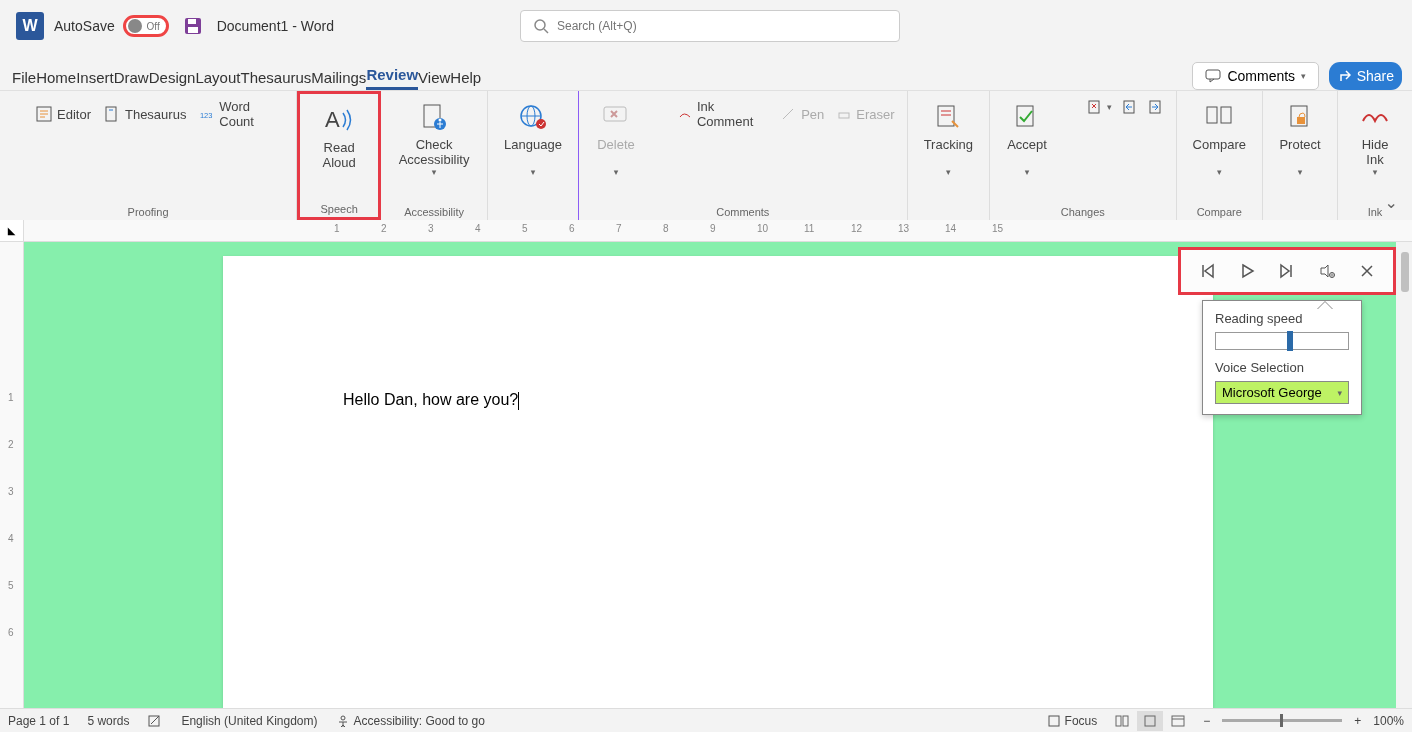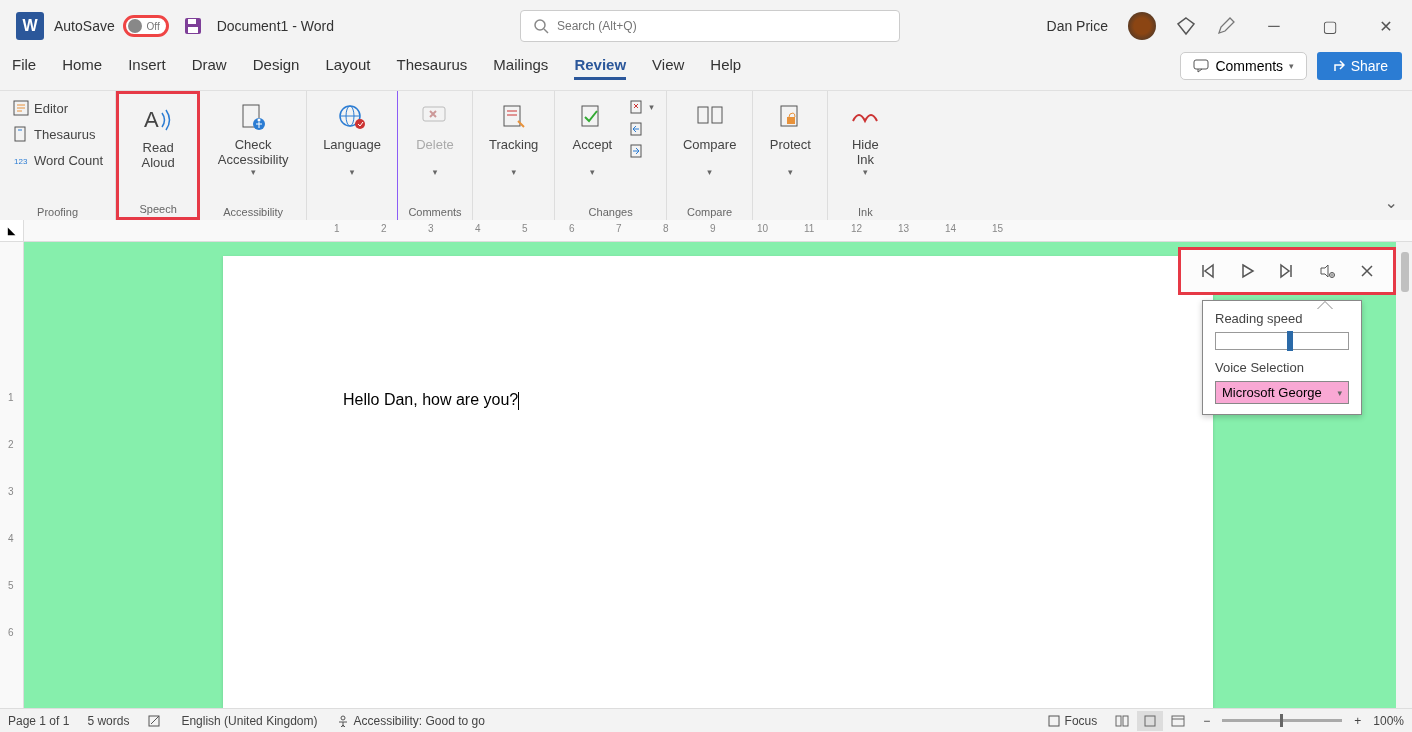--- a/index.html
+++ b/index.html
@@ -15,33 +15,33 @@
 .save-icon { width: 24px; height: 24px; margin: 0 12px; display: flex; align-items: center; justify-content: center; }
 .doc-title { font-size: 14px; color: #333; }
 .search-box { width: 380px; height: 32px; border: 1px solid #ccc; border-radius: 4px; background: #fff; display: flex; align-items: center; padding: 0 12px; margin: 0 auto; position: absolute; left: 520px; }
 .search-box input { border: none; outline: none; font-size: 12px; margin-left: 8px; flex: 1; }
 .user-area { position: absolute; right: 8px; display: flex; align-items: center; gap: 20px; }
 .user-name { font-size: 14px; color: #333; }
 .avatar { width: 28px; height: 28px; border-radius: 50%; background: radial-gradient(circle, #8b4513 40%, #333 100%); }
 .win-btn { width: 36px; height: 36px; display: flex; align-items: center; justify-content: center; color: #555; }
 
 
-.tabs { display: flex; align-items: flex-start; padding: 0 12px; height: 38px; gap: 26px; background: #f3f3f3; position: relative; }
+.tabs { display: flex; align-items: flex-end; padding: 0 12px; height: 38px; background: #f3f3f3; position: relative; }
 .tab { font-size: 15px; color: #333; cursor: pointer; padding: 4px 0; }
 .tab.active { color: #2b579a; border-bottom: 3px solid #2b579a; font-weight: 600; }
 .tabs-right { position: absolute; right: 10px; display: flex; gap: 10px; align-items: center; }
 .comments-btn { border: 1px solid #ccc; padding: 5px 12px; border-radius: 5px; font-size: 14px; display: flex; align-items: center; gap: 6px; background: #fff; }
-.share-btn { background: #2b7cd3; color: white; padding: 6px 14px; border-radius: 3px; font-size: 14px; display: flex; align-items: center; gap: 6px; }
+.share-btn { background: #2b7cd3; color: white; padding: 6px 8px; border-radius: 11px; font-size: 14px; display: flex; align-items: center; gap: 6px; }
 
 
 .ribbon { height: 130px; background: #f3f3f3; border-top: 1px solid #e0e0e0; display: flex; position: relative; }
 .ribbon-group { border-right: 1px solid #ddd; padding: 6px 8px 2px; display: flex; flex-direction: column; justify-content: space-between; }
 .group-label { text-align: center; font-size: 11px; color: #666; padding-top: 2px; }
 .group-content { display: flex; flex: 1; align-items: flex-start; }
-.vcol { display: flex; flex-direction: column; gap: 4px; }
+.vcol { display: flex; flex-direction: row; gap: 4px; margin-left: 23px; }
 .ritem { display: flex; align-items: center; gap: 4px; font-size: 13px; color: #444; padding: 2px 4px; }
 .ritem.disabled { color: #aaa; }
 .rbtn-lg { display: flex; flex-direction: column; align-items: center; text-align: center; font-size: 13px; color: #444; padding: 4px 8px; min-width: 58px; }
 .rbtn-lg .icon { width: 36px; height: 32px; margin-bottom: 4px; display: flex; align-items: center; justify-content: center; }
 .rbtn-lg.disabled { color: #aaa; }
 .highlight-box { border: 3px solid #e63946; }
 .chevron { font-size: 9px; color: #666; }
 .ribbon-collapse { position: absolute; right: 14px; bottom: 8px; color: #666; }
 
 
@@ -64,21 +64,21 @@
 
 .read-aloud-panel { position: absolute; right: 16px; top: 247px; width: 218px; border: 3px solid #e63946; background: #fcfcfc; display: flex; align-items: center; justify-content: space-around; padding: 10px 6px; z-index: 10; }
 .ra-btn { width: 22px; height: 22px; display: flex; align-items: center; justify-content: center; color: #555; }
 
 .settings-popup { position: absolute; right: 50px; top: 300px; width: 160px; background: #fff; border: 1px solid #888; box-shadow: 0 2px 6px rgba(0,0,0,0.2); padding: 10px 12px; z-index: 11; }
 .settings-popup::before { content: ''; position: absolute; top: -8px; right: 28px; border: 8px solid transparent; border-bottom-color: #888; }
 .settings-popup::after { content: ''; position: absolute; top: -6px; right: 29px; border: 7px solid transparent; border-bottom-color: #fff; }
 .sp-label { font-size: 13px; color: #444; margin-bottom: 6px; }
 .slider { width: 100%; height: 18px; border: 1px solid #999; background: #fff; position: relative; margin-bottom: 10px; }
 .slider-thumb { position: absolute; left: 54%; top: -2px; width: 6px; height: 20px; background: #2b6aa8; }
-.voice-select { width: 100%; border: 1px solid #888; padding: 3px 6px; font-size: 13px; display: flex; justify-content: space-between; align-items: center; background: #f9a8d4; }
+.voice-select { width: 100%; border: 1px solid #888; padding: 3px 6px; font-size: 13px; display: flex; justify-content: space-between; align-items: center; background: #bef264; }
 
 
 .status-bar { position: absolute; bottom: 0; left: 0; right: 0; height: 24px; background: #f3f3f3; border-top: 1px solid #ddd; display: flex; align-items: center; padding: 0 8px; font-size: 12px; color: #444; gap: 18px; }
 .status-bar .right { margin-left: auto; display: flex; align-items: center; gap: 12px; }
 .zoom-slider { width: 120px; height: 3px; background: #aaa; position: relative; }
 .zoom-slider-thumb { position: absolute; left: 48%; top: -5px; width: 3px; height: 13px; background: #666; }
 .view-btns { display: flex; gap: 2px; }
 .view-btn { width: 26px; height: 20px; border: 1px solid transparent; display: flex; align-items: center; justify-content: center; }
 .view-btn.active { background: #ddd; }
 
@@ -100,37 +100,20 @@
         <rect x="5" y="11" width="10" height="6" fill="#fff"></rect>
       </svg>
   </div>
   <span class="doc-title">Document1  -  Word</span>
   <div class="search-box">
     <svg width="16" height="16" viewBox="0 0 16 16">
         <circle cx="7" cy="7" r="5" fill="none" stroke="#888" stroke-width="1.5"></circle>
         <line x1="11" y1="11" x2="15" y2="15" stroke="#888" stroke-width="1.5"></line>
       </svg>
     <input type="text" placeholder="Search (Alt+Q)" style="">
-  </div>
-  <div class="user-area">
-    <span class="user-name">Dan Price</span>
-    <div class="avatar"></div>
-    <div>
-        <svg width="20" height="20" viewBox="0 0 20 20">
-          <path d="M10 2 L18 8 L10 18 L2 8 Z" fill="none" stroke="#555" stroke-width="1.5"></path>
-        </svg>
-      </div>
-    <div>
-        <svg width="20" height="20" viewBox="0 0 20 20">
-          <path d="M3 17 L5 11 L14 2 L18 6 L9 15 Z" fill="none" stroke="#777" stroke-width="1.3"></path>
-        </svg>
-      </div>
-    <div class="win-btn">─</div>
-    <div class="win-btn">▢</div>
-    <div class="win-btn">✕</div>
   </div>
 </div>
 
 <div class="tabs">
   <span class="tab">File</span>
   <span class="tab">Home</span>
   <span class="tab">Insert</span>
   <span class="tab">Draw</span>
   <span class="tab">Design</span>
   <span class="tab">Layout</span>
@@ -245,20 +228,40 @@
       <div class="rbtn-lg disabled">
         <div class="icon">
             <svg width="32" height="28" viewBox="0 0 32 28">
               <rect x="4" y="4" width="22" height="14" rx="2" fill="none" stroke="#bbb"></rect>
               <path d="M11 8 L17 14 M17 8 L11 14" stroke="#c99" stroke-width="2"></path>
             </svg>
           </div>
         <span>Delete</span>
           <br>
           <span class="chevron">▾</span>
+      </div>
+      <div class="vcol">
+        <div class="ritem">
+            <svg width="16" height="14">
+              <path d="M2 10 Q6 4 12 10" stroke="#c33" fill="none"></path>
+            </svg>
+            <span>Ink Comment</span>
+          </div>
+        <div class="ritem disabled">
+            <svg width="16" height="14">
+              <path d="M2 12 L12 2" stroke="#bbb"></path>
+            </svg>
+            <span>Pen</span>
+          </div>
+        <div class="ritem disabled">
+            <svg width="16" height="14">
+              <rect x="3" y="6" width="10" height="5" fill="none" stroke="#bbb"></rect>
+            </svg>
+            <span>Eraser</span>
+          </div>
       </div>
     </div>
     <div class="group-label">Comments</div>
   </div>
 
   <div class="ribbon-group">
     <div class="group-content">
       <div class="rbtn-lg">
         <div class="icon">
             <svg width="32" height="28" viewBox="0 0 32 28">

